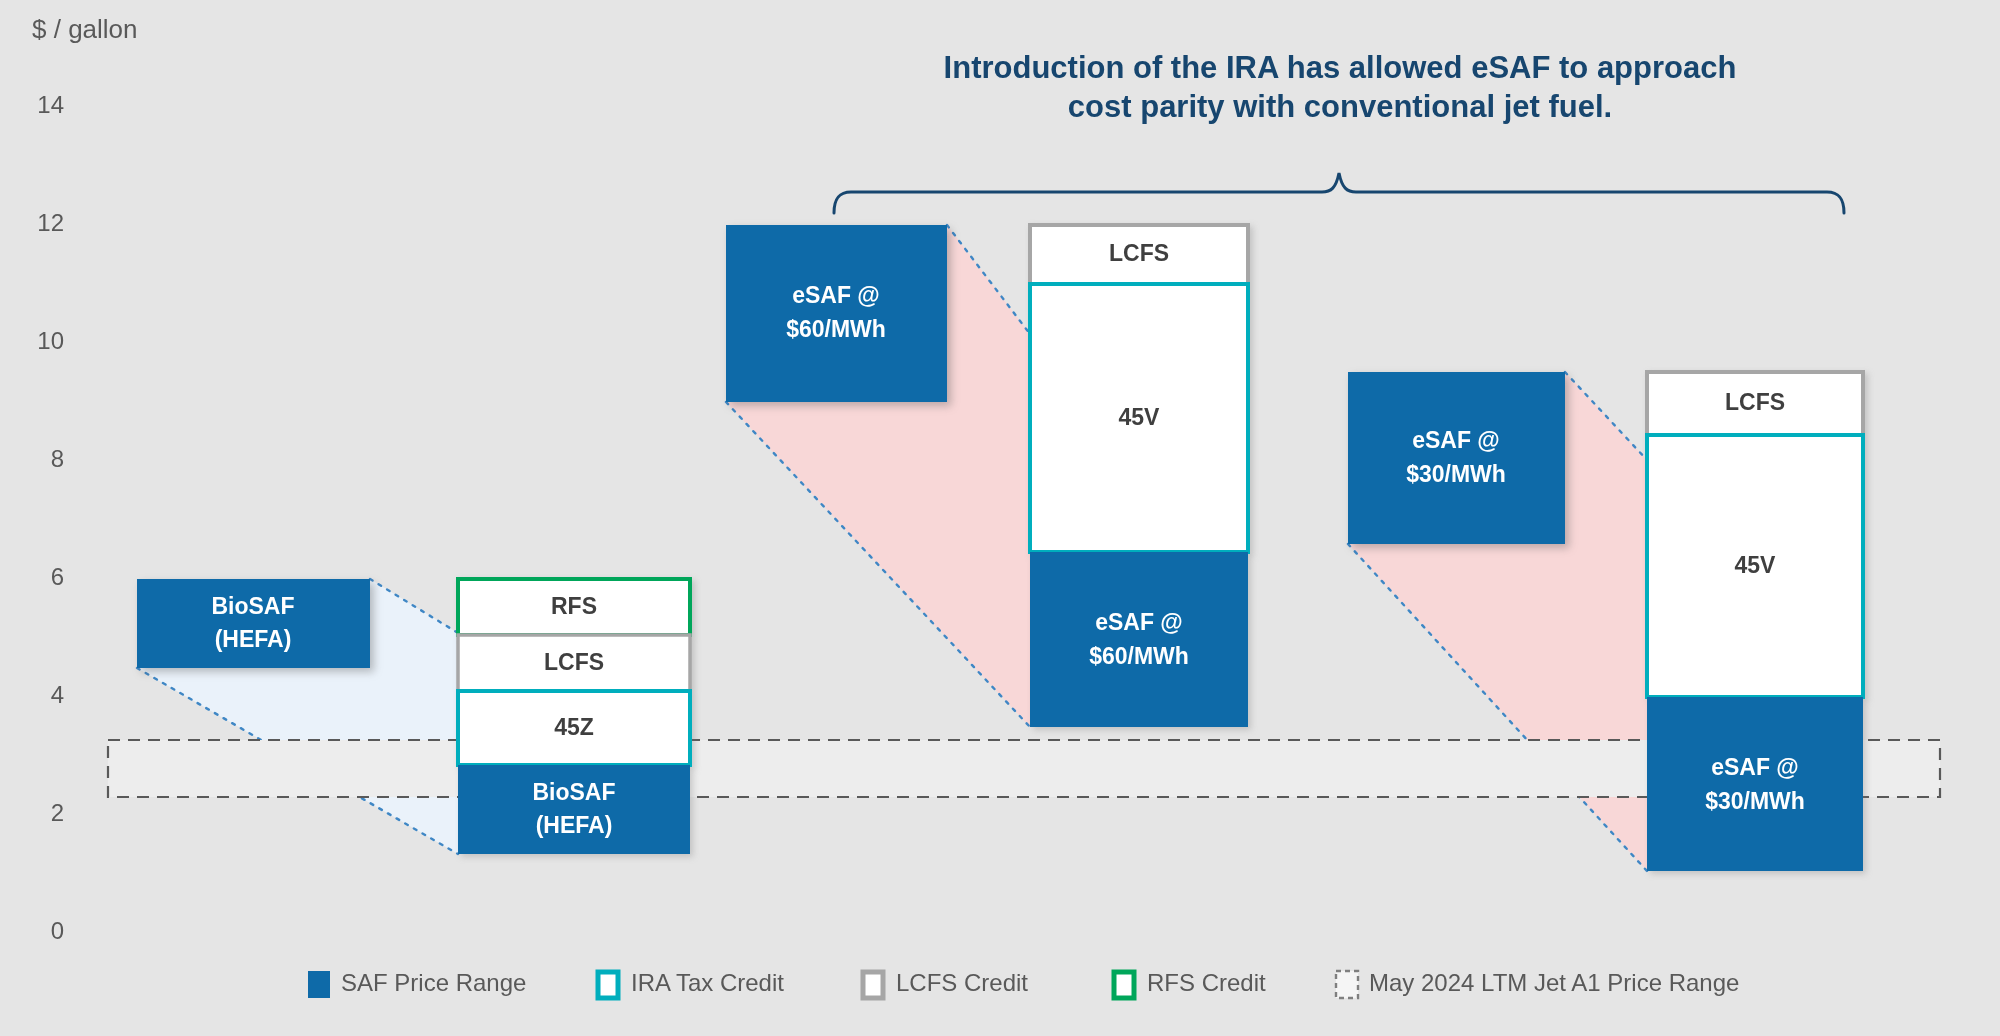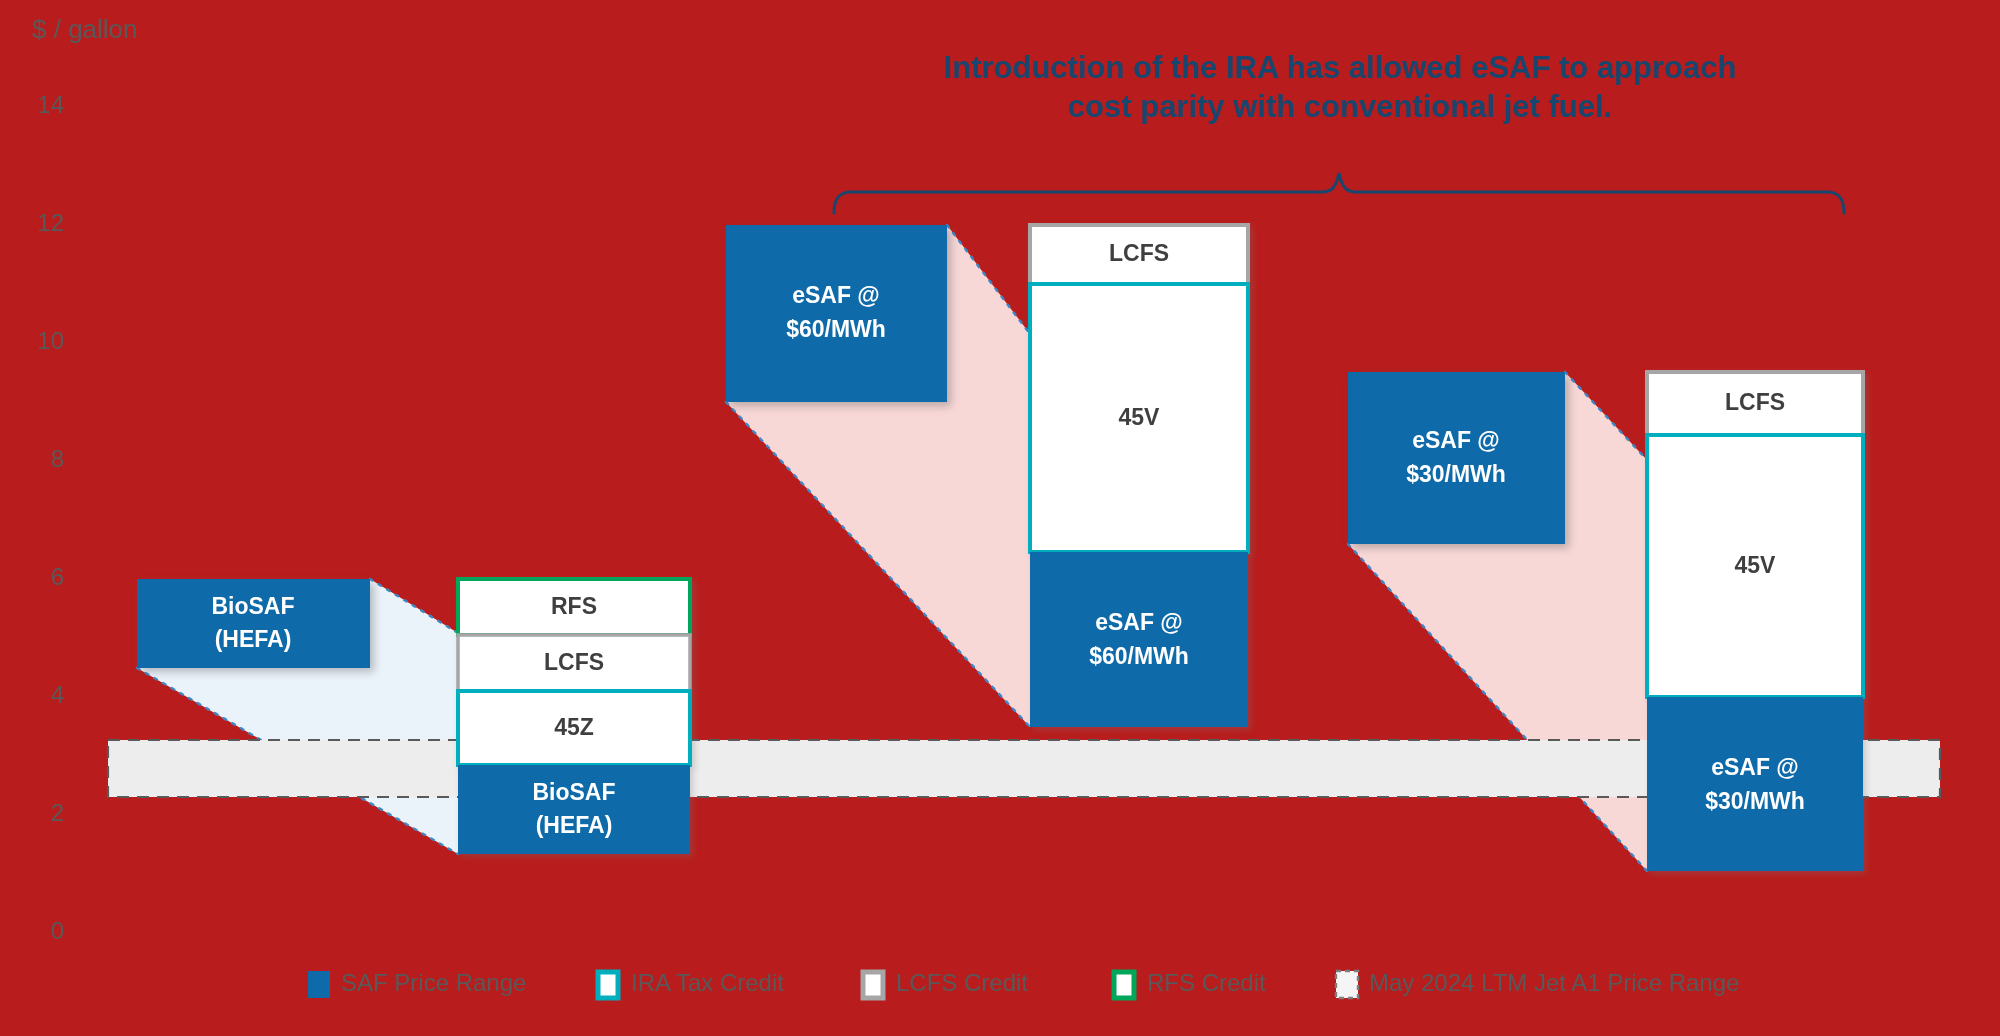--- a/index.html
+++ b/index.html
@@ -1,17 +1,17 @@
 <!DOCTYPE html>
 <html><head>
 <meta charset="utf-8">
 <style>
   html,body{margin:0;padding:0;background:#ffffff;}
   body{font-family:"Liberation Sans","DejaVu Sans",sans-serif;}
-  .stage{width:2000px;height:1036px;background:#b91c1c;position:relative;overflow:hidden;}
+  .stage{width:2000px;height:1036px;background:#e5e5e5;position:relative;overflow:hidden;}
   svg{display:block;}
   .axis-text{fill:#595959;font-size:24px;}
   .ylabel{fill:#595959;font-size:26px;}
   .title-text{fill:#17466F;font-size:31px;font-weight:bold;}
   .box-label{fill:#3F3F3F;font-size:23px;font-weight:bold;text-anchor:middle;}
   .box-label-white{fill:#ffffff;font-size:23px;font-weight:bold;text-anchor:middle;}
   .legend-text{fill:#595959;font-size:24px;}
   .shdw{filter:drop-shadow(4px 4px 4px rgba(80,80,80,0.35));}
   .shdw-soft{filter:drop-shadow(3px 3px 3px rgba(120,120,120,0.30));}
 </style>

